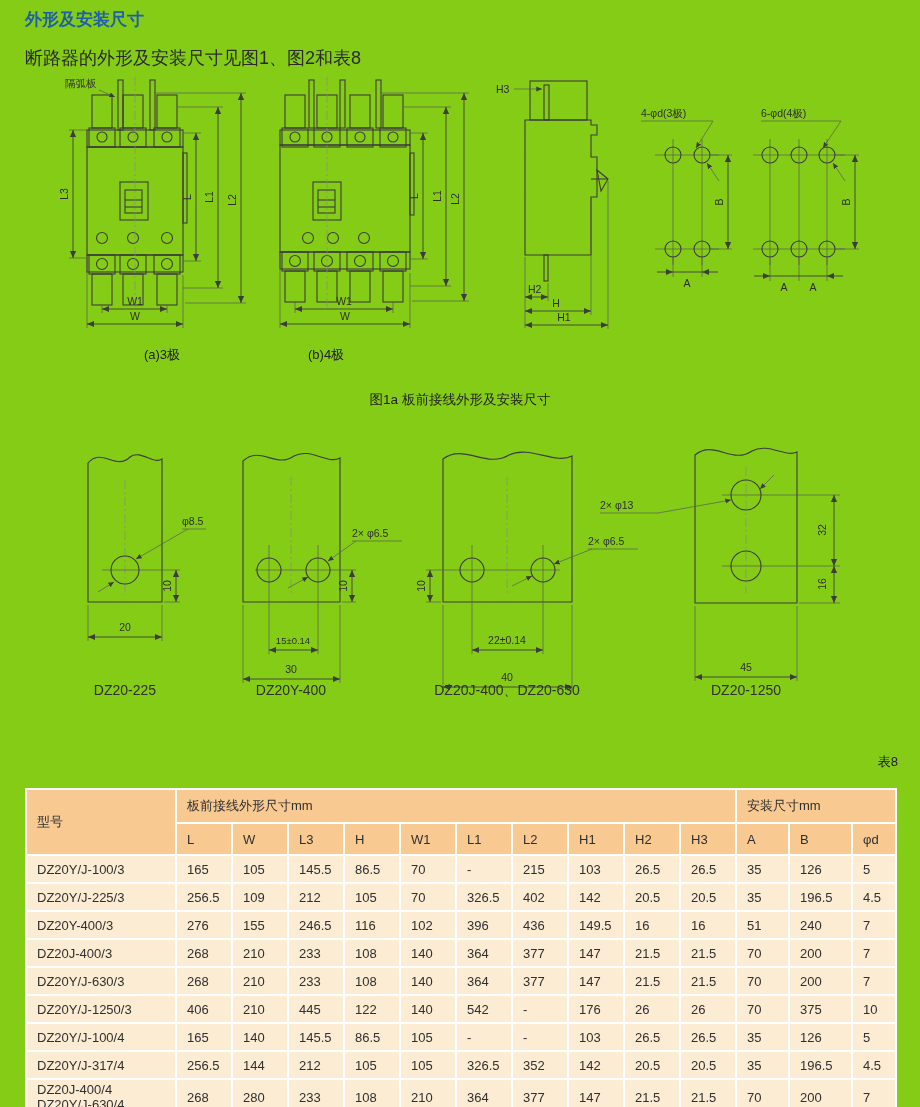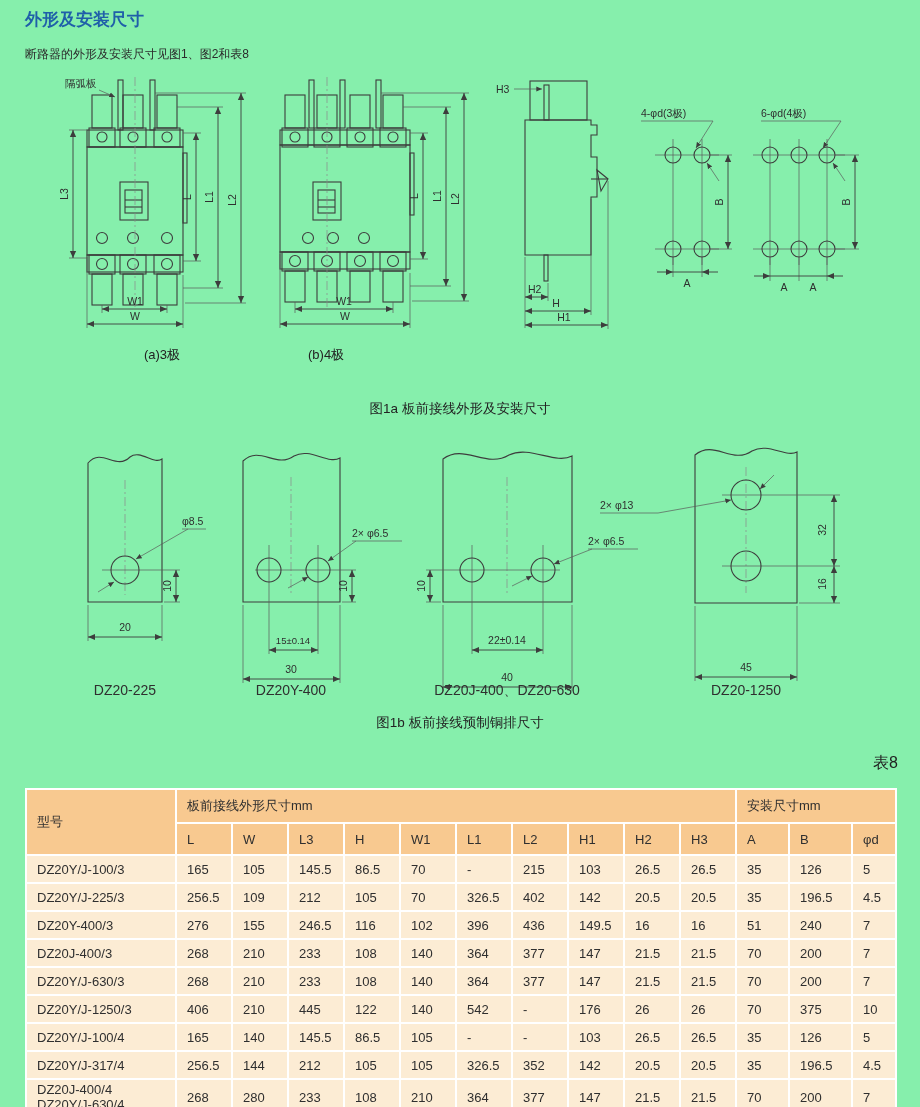--- a/index.html
+++ b/index.html
@@ -1,25 +1,25 @@
 <!DOCTYPE html>
 <html><head>
 <meta charset="utf-8">
 <style>
   html,body{margin:0;padding:0;background:#fff;}
   .page{
-    position:relative;width:920px;height:1107px;background:#86efac;overflow:hidden;
+    position:relative;width:920px;height:1107px;background:#84cc16;overflow:hidden;
     font-family:"Liberation Sans","DejaVu Sans",sans-serif;color:#2f2f2f;
   }
   .abs{position:absolute;}
   .page-title{left:25px;top:8px;font-size:17px;font-weight:bold;color:#1f5fa9;}
-  .page-subtitle{left:25px;top:46px;font-size:12px;color:#2b2b2b;}
+  .page-subtitle{left:25px;top:46px;font-size:18px;color:#2b2b2b;}
   .fig-caption{font-size:13.5px;color:#222;}
   .sub-caption{font-size:13px;color:#222;}
-  .table-tag{right:22px;top:753px;font-size:16px;color:#222;}
+  .table-tag{right:22px;top:753px;font-size:13px;color:#222;}
   svg{display:block;}
   svg text{font-family:"Liberation Sans","DejaVu Sans",sans-serif;fill:#2f2f2f;font-size:10.5px;}
   svg text.dim{font-size:10.5px;}
   svg text.small{font-size:9.5px;}
   svg text.name{font-size:14px;}
   .outline{stroke:#3d3d3d;stroke-width:1.1;fill:none;}
   .thin{stroke:#5a5a5a;stroke-width:0.7;fill:none;}
   .cl{stroke:#8a8a8a;stroke-width:0.7;fill:none;stroke-dasharray:9 3 2 3;}
   .dimln{stroke:#3d3d3d;stroke-width:0.9;fill:none;}
   
@@ -272,21 +272,21 @@
       <line class="thin" x1="166" y1="162" x2="166" y2="186"></line>
       <line class="thin" x1="194" y1="162" x2="194" y2="186"></line>
       <line class="dimln" x1="121" y1="181" x2="137" y2="181" marker-end="url(#ar)"></line>
       <line class="dimln" x1="210" y1="181" x2="194" y2="181" marker-end="url(#ar)"></line>
       <line class="dimln" x1="137" y1="181" x2="194" y2="181"></line>
       <text class="dim" x="151" y="196" text-anchor="middle">A</text>
       <text class="dim" x="180" y="196" text-anchor="middle">A</text>
     </g>
   </svg>
 
-  <div class="abs fig-caption" style="left:0;top:400px;width:920px;text-align:center;">图1a  板前接线外形及安装尺寸</div>
+  <div class="abs fig-caption" style="left:0;top:391px;width:920px;text-align:center;">图1a  板前接线外形及安装尺寸</div>
 
   <svg class="abs" style="left:60px;top:425px;" width="860" height="280" viewBox="0 0 860 280">
 
     <g>
       <path class="outline" d="M28,38 C42,22 56,46 70,32 C80,24 94,40 102,34 L102,177 L28,177 Z"></path>
       <line class="cl" x1="65" y1="55" x2="65" y2="170"></line>
       <line class="thin" x1="42" y1="145" x2="120" y2="145"></line>
       <circle class="outline" cx="65" cy="145" r="14"></circle>
       <text class="dim" x="122" y="100">φ8.5</text>
       <line class="thin" x1="122" y1="104" x2="146" y2="104"></line>
@@ -367,21 +367,20 @@
       <line class="dimln" x1="774" y1="141" x2="774" y2="178" marker-start="url(#ar)" marker-end="url(#ar)"></line>
       <text class="dim" x="766" y="159" text-anchor="middle" transform="rotate(-90 766 159)">16</text>
       <line class="thin" x1="635" y1="181" x2="635" y2="256"></line>
       <line class="thin" x1="737" y1="181" x2="737" y2="256"></line>
       <line class="dimln" x1="635" y1="252" x2="737" y2="252" marker-start="url(#ar)" marker-end="url(#ar)"></line>
       <text class="dim" x="686" y="246" text-anchor="middle">45</text>
       <text class="name" x="686" y="270" text-anchor="middle">DZ20-1250</text>
     </g>
   </svg>
 
-  <div class="abs fig-caption" style="left:0;top:714px;width:920px;text-align:center;">图1b  板前接线预制铜排尺寸</div>
 
   <div class="abs table-tag">表8</div>
 
   <table class="dim-table">
     <colgroup>
       <col style="width:150px">
       <col style="width:56px">
         <col style="width:56px">
         <col style="width:56px">
         <col style="width:56px">

